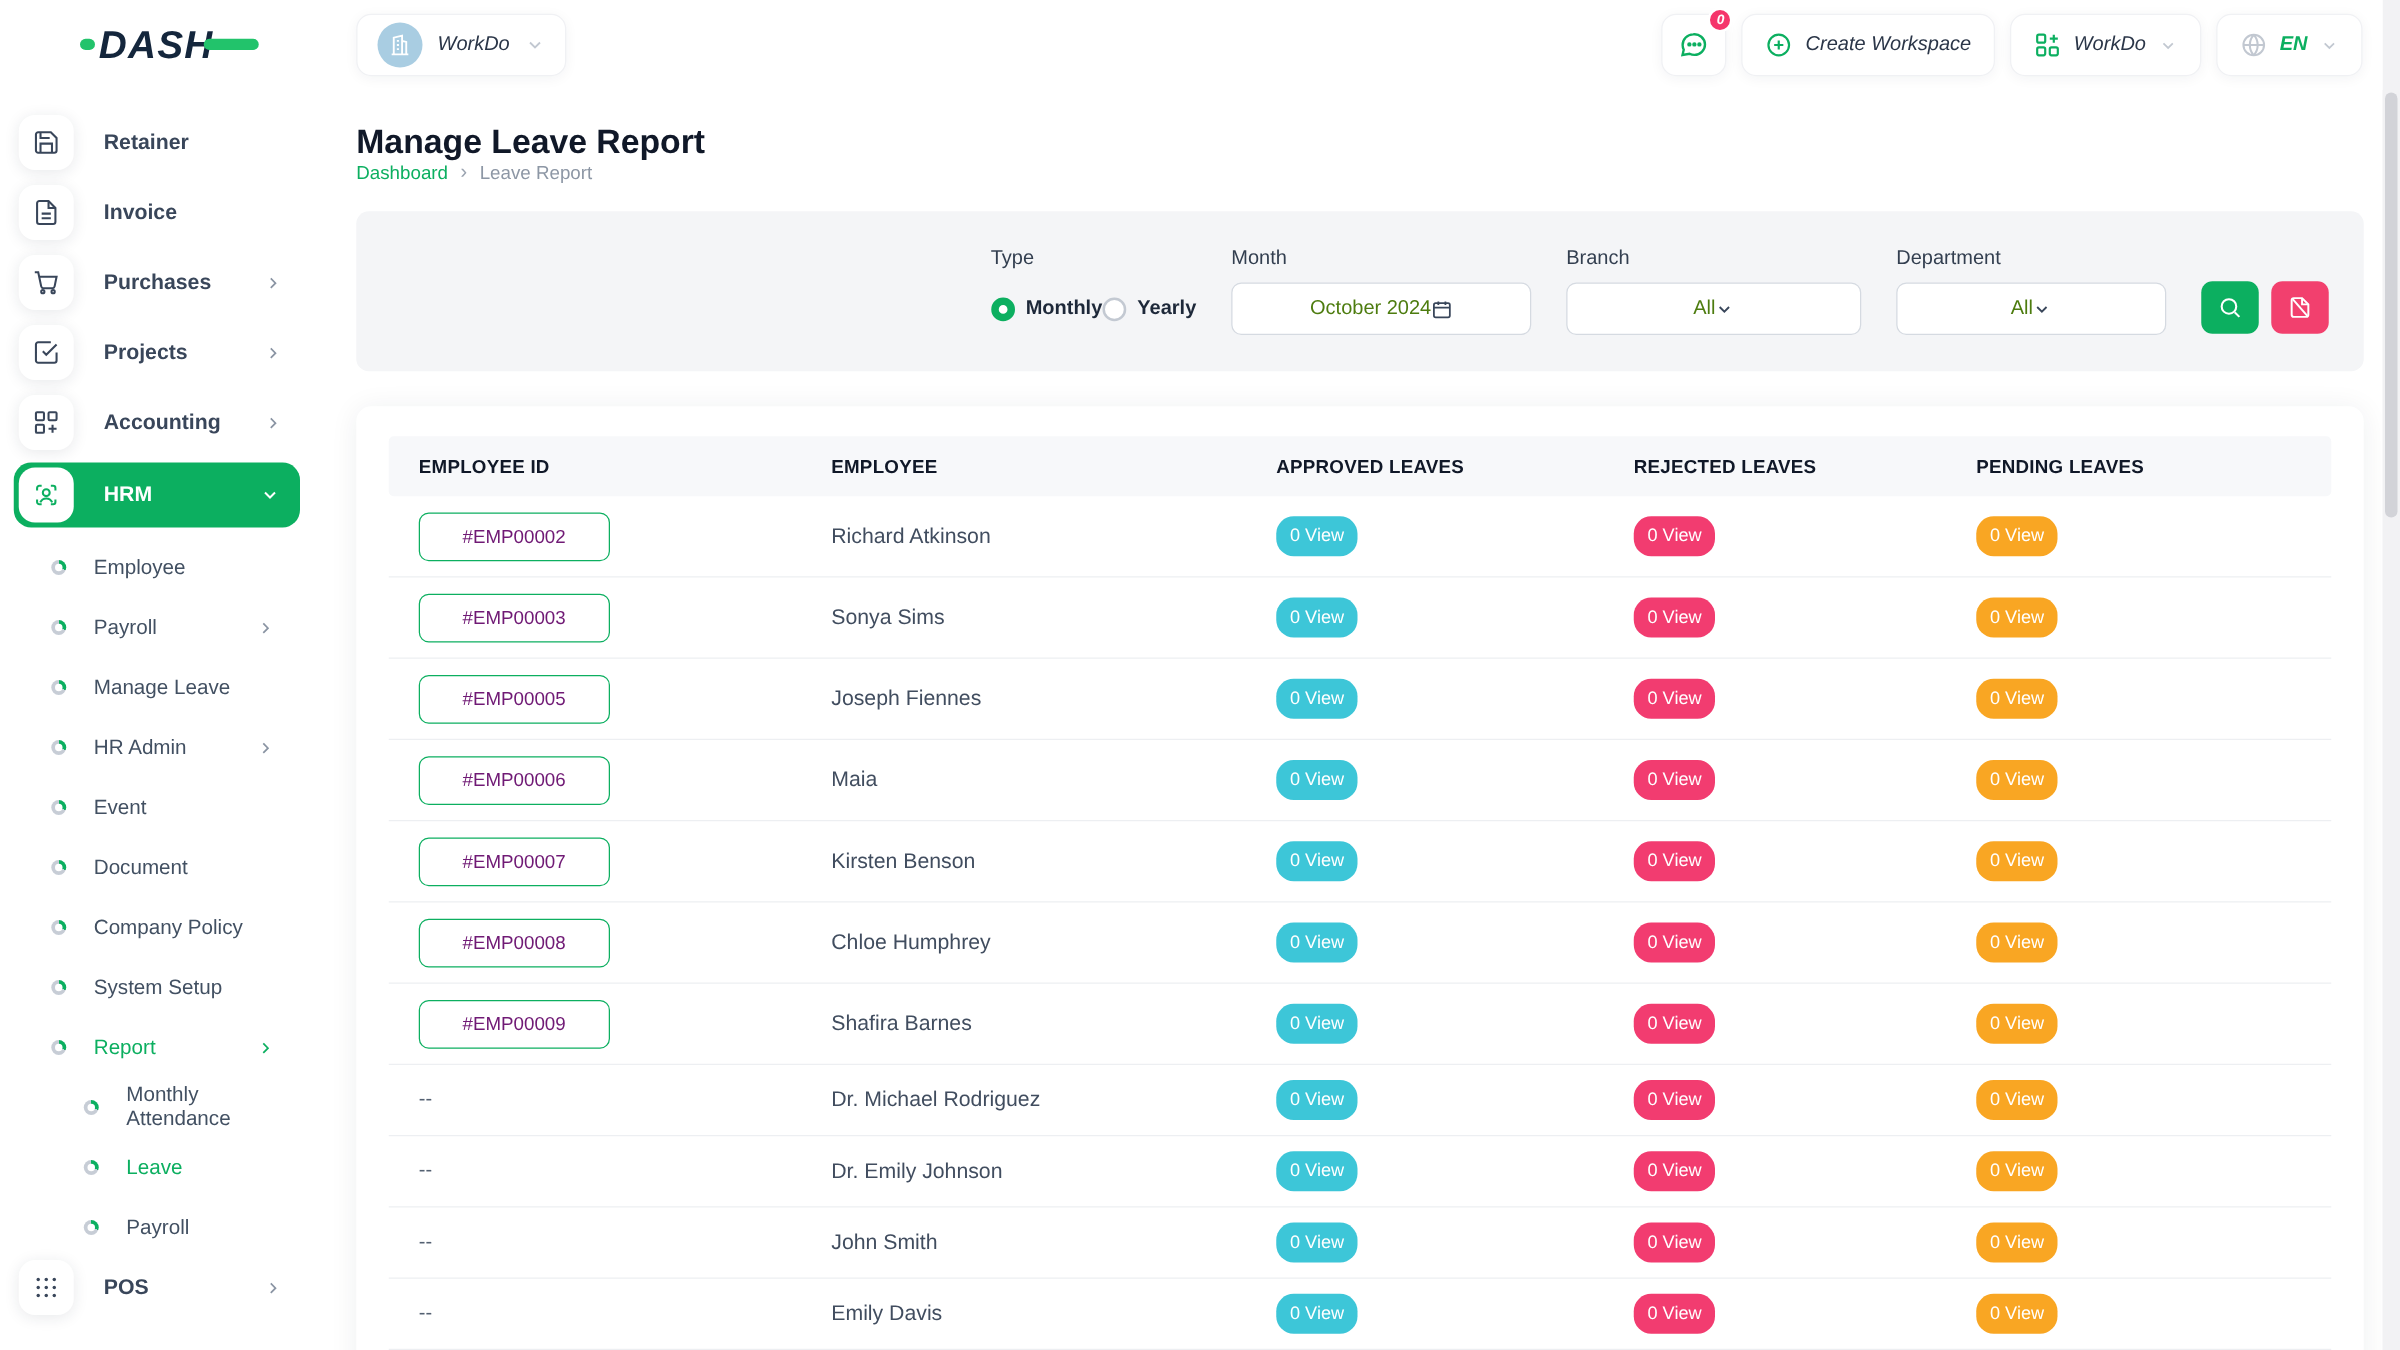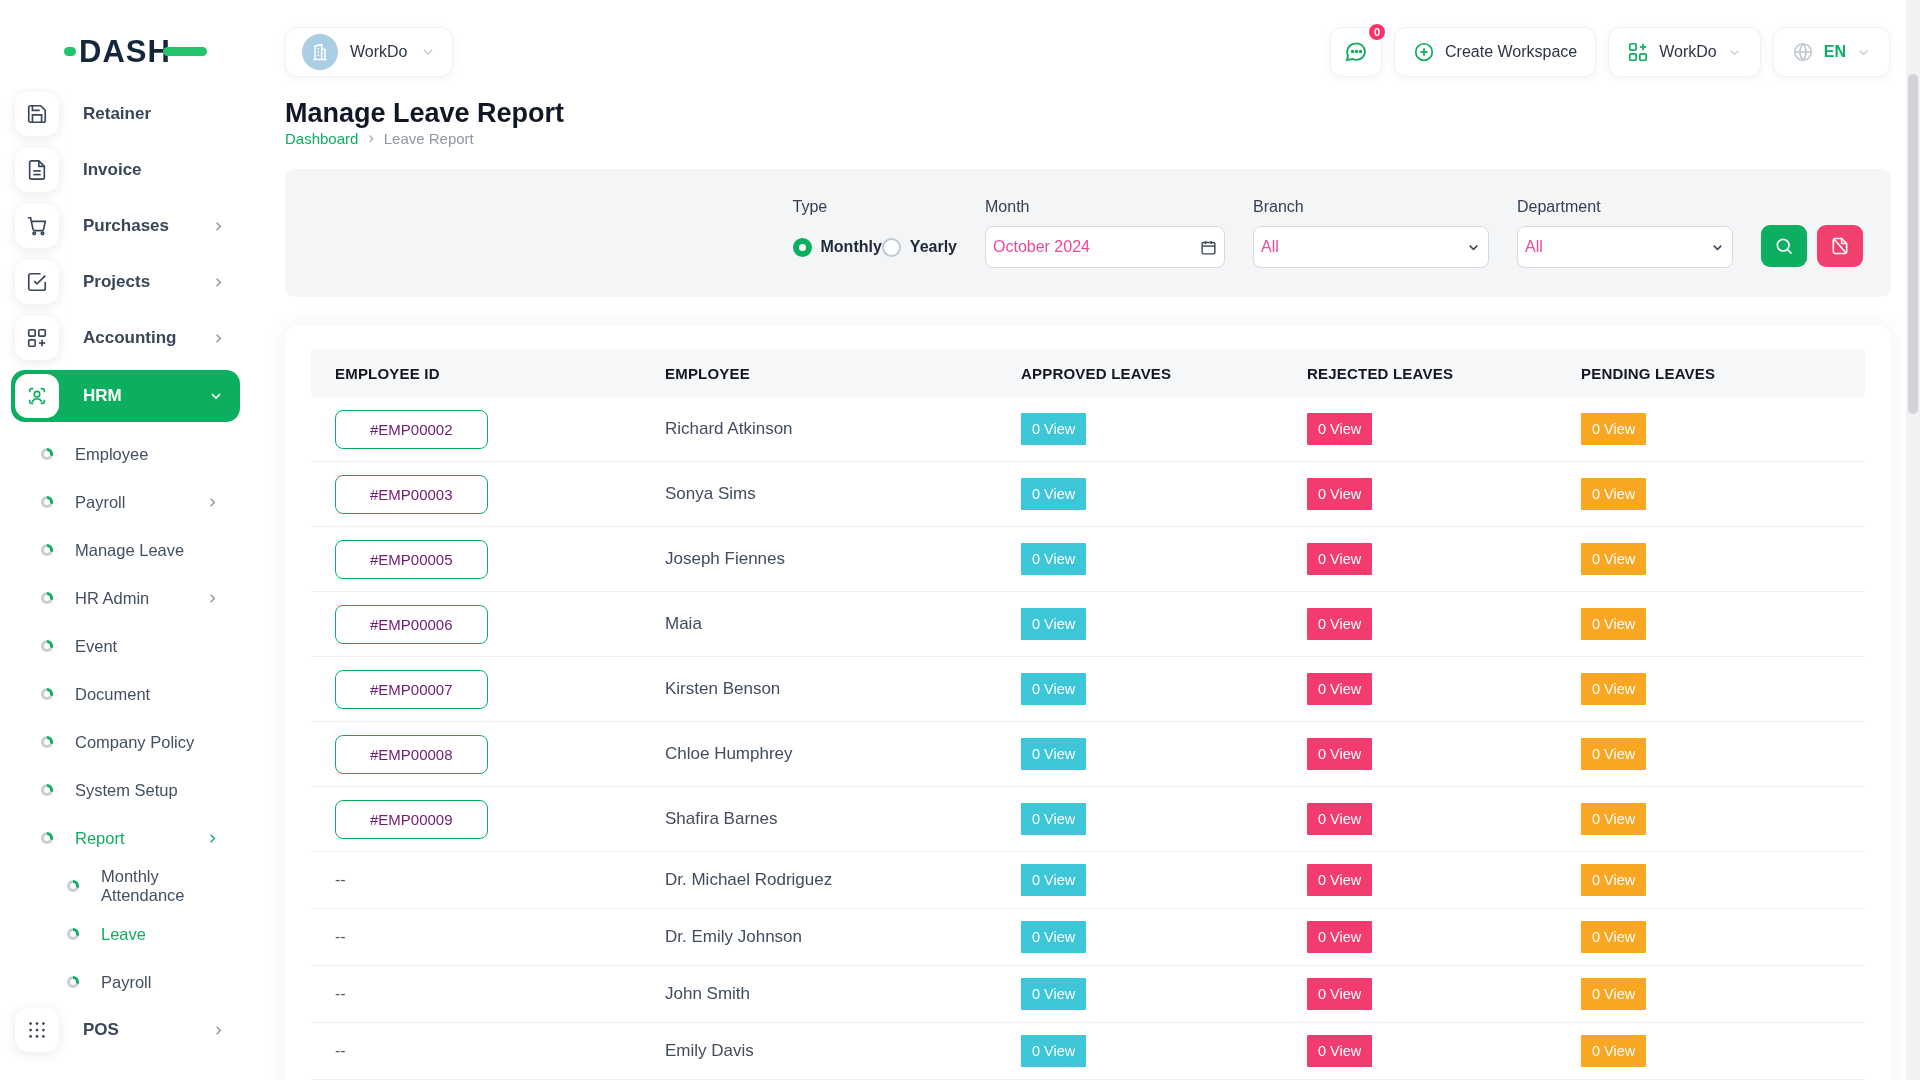--- a/index.html
+++ b/index.html
@@ -1,21 +1,21 @@
 <!DOCTYPE html>
 <html><head>
 <meta charset="utf-8">
 <style>
   * { margin:0; padding:0; box-sizing:border-box; }
   html,body { width:1920px; height:1080px; overflow:hidden; background:#ffffff;
               font-family:"Liberation Sans","DejaVu Sans",sans-serif; }
   .stage { position:relative; width:1920px; height:1080px; background:#ffffff; }
 
   
-  .topbar { position:absolute; top:16px; left:0; right:14px; height:72px; background:#fff; z-index:5; }
+  .topbar { position:absolute; top:0; left:0; right:14px; height:72px; background:#fff; z-index:5;font-style:italic; }
   .logo { position:absolute; left:64px; top:20px; display:flex; align-items:center; }
   .logo-dot { width:12px; height:9px; border-radius:5px; background:#22c36b; margin-right:3px; }
   .logo-text { font-size:31px; font-weight:800; letter-spacing:1px; color:#14263c; line-height:1; }
   .logo-dash { width:44px; height:9px; border-radius:5px; background:#22c36b; margin-left:-8px; }
 
   .ws-btn { position:absolute; left:285px; top:11px; height:50px; display:flex; align-items:center; gap:12px;
             background:#fff; border:1px solid #f0f1f4; border-radius:12px; padding:0 16px;
             box-shadow:0 2px 10px rgba(20,30,50,.05); cursor:pointer; }
   .ws-avatar { width:36px; height:36px; border-radius:50%; background:#a9cde2; display:flex; align-items:center; justify-content:center; color:#fff; }
   .ws-label { font-size:16px; color:#2b3648; font-weight:500; }
@@ -65,22 +65,22 @@
   .filter-card { margin-top:22px; background:#f4f5f7; border-radius:10px; height:128px;
                  display:flex; align-items:center; justify-content:flex-end; gap:28px; padding:0 28px 0 0; }
   .f-group { display:flex; flex-direction:column; }
   .f-label { font-size:16px; color:#333f50; margin-bottom:10px; }
   .radio-row { display:flex; align-items:center; height:42px; }
   .radio { display:flex; align-items:center; gap:9px; cursor:pointer; }
   .radio-dot { width:19px; height:19px; border-radius:50%; background:#fff; border:2px solid #c3c9d2; flex:none; }
   .radio.checked .radio-dot { border:6px solid #0caf60; }
   .radio-label { font-size:16px; font-weight:700; color:#1d2839; }
   .f-input { background:#fff; border:1px solid #d5dae1; border-radius:8px; height:42px;
-             display:flex; align-items:center; justify-content:space-between; padding:0 7px;
-             font-size:16px; color:#ec4899; cursor:pointer; }
+             display:flex; align-items:center; justify-content:center; padding:0 7px;
+             font-size:16px; color:#4d7c0f; cursor:pointer; }
   .f-input.month { width:240px; }
   .f-input.branch { width:236px; }
   .f-input.dept { width:216px; }
   .f-actions { display:flex; gap:10px; }
   .sq-btn { width:46px; height:42px; border:none; border-radius:9px; display:flex; align-items:center; justify-content:center; color:#fff; cursor:pointer; }
   .sq-btn.search { background:#0caf60; }
   .sq-btn.reset { background:#f2406e; }
 
   
   .table-card { margin-top:28px; background:#fff; border-radius:12px; box-shadow:0 2px 22px rgba(25,39,62,.07);
@@ -88,21 +88,21 @@
   .t-header, .t-row { display:grid; grid-template-columns:330px 356px 286px 274px 1fr; align-items:center; }
   .t-header { background:#f7f8fa; border-radius:4px; height:48px; }
   .t-header > div { padding-left:24px; font-size:15px; font-weight:700; color:#101828; letter-spacing:.2px; }
   .t-row { border-bottom:1px solid #edeff2; }
   .t-row > div { padding:12px 0 12px 24px; }
   .t-row.tall { min-height:65px; } .t-row.short { min-height:54px; }
   .emp-id-btn { display:inline-block; border:1px solid #0caf60; color:#701a75; background:#fff;
                 border-radius:8px; padding:10px 34px; font-size:15px; cursor:pointer; }
   .emp-dash { font-size:16px; color:#536071; }
   .emp-name { font-size:17px; color:#414d5f; }
-  .view-badge { display:inline-block; color:#fff; border-radius:1px; padding:8px 11px; font-size:14.5px; cursor:pointer; }
+  .view-badge { display:inline-block; color:#fff; border-radius:14px; padding:8px 11px; font-size:14.5px; cursor:pointer; }
   .view-badge.approved { background:#3dc6d8; }
   .view-badge.rejected { background:#f23c70; }
   .view-badge.pending  { background:#f9a623; }
 
   
   .scrollbar { position:absolute; top:0; right:0; width:14px; height:1080px; background:#f2f2f4; }
   .scroll-thumb { position:absolute; top:74px; left:2px; width:10px; height:340px; background:#d2d3d8; border-radius:6px; }
 
   svg { display:block; }
 </style>

